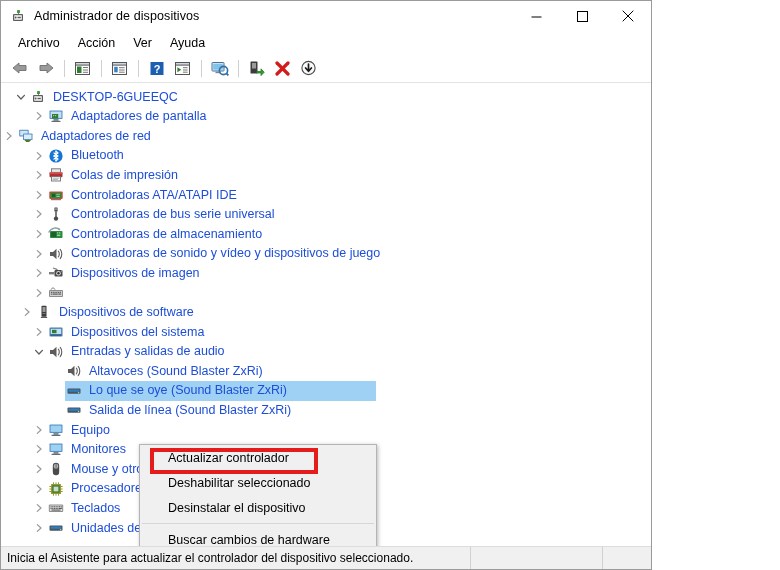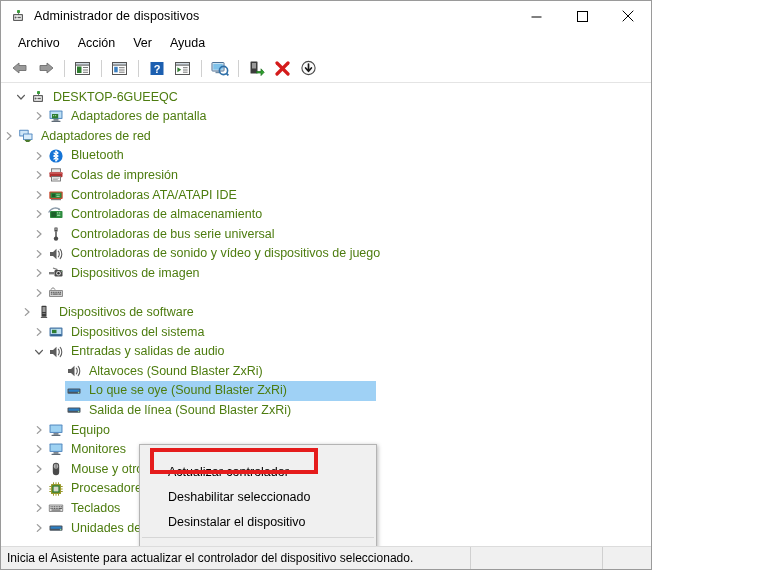--- a/index.html
+++ b/index.html
@@ -118,21 +118,21 @@
   }
   .row {
     height: 19.6px;
     display: flex;
     align-items: center;
     position: relative;
     white-space: nowrap;
   }
   .row .lbl {
     font-size: 12.5px;
-    color: #4d7c0f;
+    color: #1d4ed8;
     line-height: 1;
     padding-left: 6px;
   }
   .row.selected .selbg {
     position: absolute;
     left: 0;
     top: 0;
     height: 19.6px;
     background: #9fd1f5;
   }
@@ -162,21 +162,21 @@
   
   .ctxmenu {
     position: absolute;
     left: 138px;
     top: 361px;
     width: 238px;
     background: #f0f0f0;
     border: 1px solid #b4b4b4;
     box-shadow: 1px 1px 4px rgba(0,0,0,0.28);
     z-index: 50;
-    padding: 14px 0 2px 0;
+    padding: 0 0 2px 0;
     box-sizing: border-box;
   }
   .ctx-item {
     height: 25px;
     display: flex;
     align-items: center;
     padding-left: 28px;
     font-size: 12.5px;
     color: #000;
     white-space: nowrap;
@@ -461,47 +461,47 @@
           <div class="lbl">Controladoras ATA/ATAPI IDE</div>
         </div>
         <div class="row" style="padding-left:30px">
           <div class="chev">
             <svg width="10" height="10" viewBox="0 0 10 10">
               <path d="M3.3 1.6 L7 5 L3.3 8.4" fill="none" stroke="#9a9a9a" stroke-width="1.25" stroke-linecap="round" stroke-linejoin="round"></path>
             </svg>
           </div>
           <div class="ico">
             <svg width="16" height="16" viewBox="0 0 16 16">
+              <rect x="6.4" y="1.4" width="3.2" height="4" rx="0.5" fill="#4a4a4a"></rect>
+              <rect x="7.1" y="5.2" width="1.8" height="6.2" fill="#6e6e6e"></rect>
+              <circle cx="8" cy="12.6" r="2.2" fill="#4a4a4a"></circle>
+              <rect x="6.9" y="2.4" width="0.8" height="1.4" fill="#c8c8c8"></rect>
+              <rect x="8.3" y="2.4" width="0.8" height="1.4" fill="#c8c8c8"></rect>
+            </svg>
+          </div>
+          <div class="lbl">Controladoras de bus serie universal</div>
+        </div>
+        <div class="row" style="padding-left:30px">
+          <div class="chev">
+            <svg width="10" height="10" viewBox="0 0 10 10">
+              <path d="M3.3 1.6 L7 5 L3.3 8.4" fill="none" stroke="#9a9a9a" stroke-width="1.25" stroke-linecap="round" stroke-linejoin="round"></path>
+            </svg>
+          </div>
+          <div class="ico">
+            <svg width="16" height="16" viewBox="0 0 16 16">
               <rect x="2" y="5" width="12.5" height="7" rx="0.8" fill="#2e8b3e"></rect>
               <rect x="3.2" y="6.1" width="5" height="4.8" fill="#1c5f2a"></rect>
               <rect x="9" y="6.2" width="1.3" height="1.3" fill="#8fd49c"></rect>
               <rect x="11" y="6.2" width="1.3" height="1.3" fill="#8fd49c"></rect>
               <rect x="9" y="8.6" width="3.3" height="1.4" fill="#8fd49c"></rect>
               <path d="M1 6 C3.5 1.5, 9 1, 11.5 3.5" fill="none" stroke="#8a9aa8" stroke-width="1.5" stroke-linecap="round"></path>
               <path d="M10.8 1.8 L12.2 3.6 L10 4.2 Z" fill="#8a9aa8"></path>
             </svg>
           </div>
           <div class="lbl">Controladoras de almacenamiento</div>
-        </div>
-        <div class="row" style="padding-left:30px">
-          <div class="chev">
-            <svg width="10" height="10" viewBox="0 0 10 10">
-              <path d="M3.3 1.6 L7 5 L3.3 8.4" fill="none" stroke="#9a9a9a" stroke-width="1.25" stroke-linecap="round" stroke-linejoin="round"></path>
-            </svg>
-          </div>
-          <div class="ico">
-            <svg width="16" height="16" viewBox="0 0 16 16">
-              <rect x="6.4" y="1.4" width="3.2" height="4" rx="0.5" fill="#4a4a4a"></rect>
-              <rect x="7.1" y="5.2" width="1.8" height="6.2" fill="#6e6e6e"></rect>
-              <circle cx="8" cy="12.6" r="2.2" fill="#4a4a4a"></circle>
-              <rect x="6.9" y="2.4" width="0.8" height="1.4" fill="#c8c8c8"></rect>
-              <rect x="8.3" y="2.4" width="0.8" height="1.4" fill="#c8c8c8"></rect>
-            </svg>
-          </div>
-          <div class="lbl">Controladoras de bus serie universal</div>
         </div>
         <div class="row" style="padding-left:30px">
           <div class="chev">
             <svg width="10" height="10" viewBox="0 0 10 10">
               <path d="M3.3 1.6 L7 5 L3.3 8.4" fill="none" stroke="#9a9a9a" stroke-width="1.25" stroke-linecap="round" stroke-linejoin="round"></path>
             </svg>
           </div>
           <div class="ico">
             <svg width="16" height="16" viewBox="0 0 16 16">
               <path d="M2 6 L5 6 L8.5 2.8 L8.5 13.2 L5 10 L2 10 Z" fill="#5c5c5c"></path>

